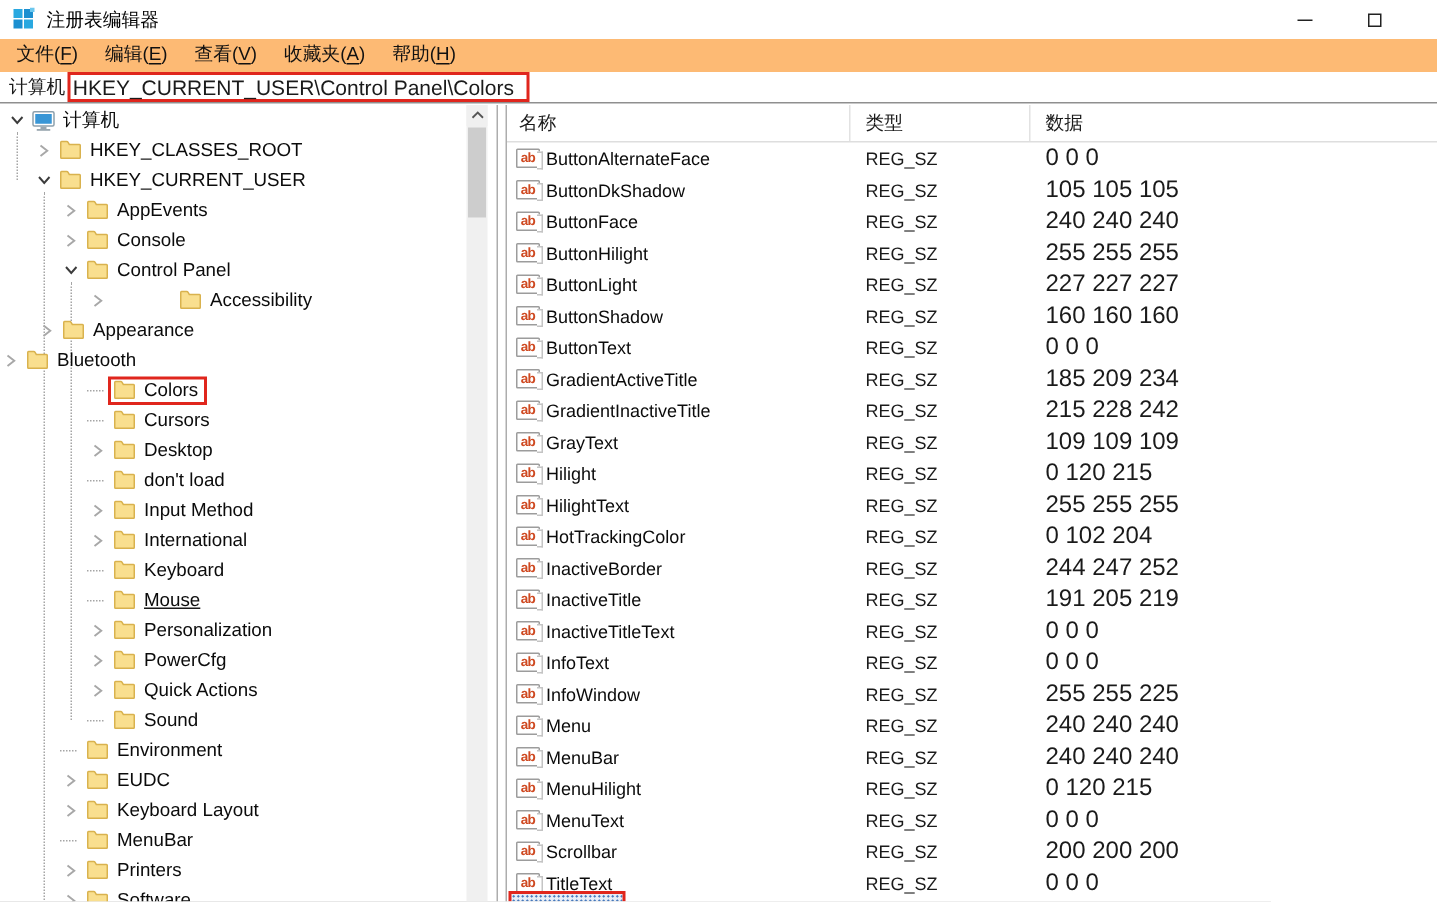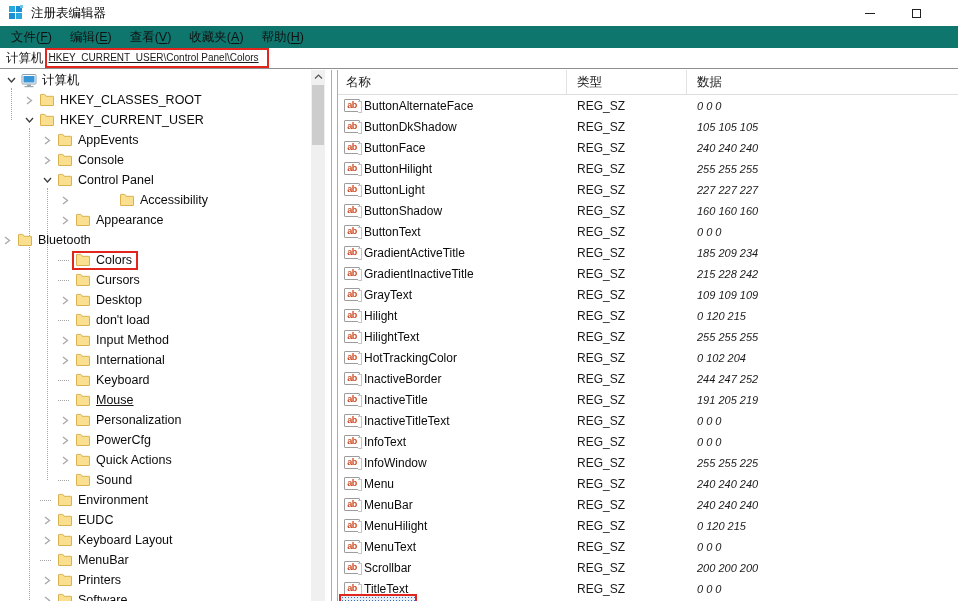--- a/index.html
+++ b/index.html
@@ -14,29 +14,29 @@
   
   .titlebar{position:relative; height:26px; display:flex; align-items:center; padding-left:8px; background:#fff;}
   .app-icon{width:16px; height:16px; margin-right:7px; display:inline-block;}
   .title-text{font-size:12.5px; color:#000;}
   .win-btns{position:absolute; right:19px; top:0; display:flex;}
   .win-btn{width:46px; height:26px; display:flex; align-items:center; justify-content:center;}
   .glyph-min{width:10px; height:0; border-top:1px solid #222;}
   .glyph-max{width:9px; height:9px; border:1px solid #222;}
 
   
-  .menubar{height:22px; display:flex; align-items:center; padding-left:2px; background:#0f766e;}
+  .menubar{height:22px; display:flex; align-items:flex-start; padding-left:2px; background:#fdba74;}
   .menu-item{padding:2px 9px; font-size:12.5px; color:#111;}
   .menu-item u{text-underline-offset:2px;}
 
   
   .addressbar{height:21px; display:flex; align-items:center; border-bottom:1px solid #8f8f8f; background:#fff;}
   .addr-prefix{font-size:12.5px; padding:0 1px 0 6px; white-space:nowrap;}
   .addr-redbox{border:2px solid var(--annotation-red); height:20px; display:flex; align-items:center; padding:0 8px 0 2px; margin-top:-1px;}
-  .addr-path{font-size:10px; white-space:nowrap;text-decoration:underline;}
+  .addr-path{font-size:14px; white-space:nowrap;}
 
   
   .content{position:absolute; top:70px; left:0; right:0; bottom:0; display:flex; background:#fff;}
 
   
   .tree-panel{position:relative; width:311px; overflow:hidden;}
   .tree-rows{position:absolute; top:0; left:0; right:0;}
   .tree-row{height:20px; display:flex; align-items:center; white-space:nowrap;}
   .chevron{width:14px; height:14px; flex:0 0 14px; display:inline-flex; align-items:center; justify-content:center;}
   .chevron.stub{border-bottom:1px dotted #a5a5a5; height:1px; width:11px; flex:0 0 11px; margin:0 3px 0 0; align-self:center;}
@@ -58,21 +58,21 @@
   .list-panel{position:relative; flex:1; overflow:hidden; background:#fff;}
   .list-header{display:flex; height:25px; border-bottom:1px solid #dedede;align-items:flex-end;}
   .hcell{display:flex; align-items:center; font-size:12.5px; color:#1a1a1a; border-right:1px solid #e2e2e2; height:100%;}
   .hcell.c-name{width:229px; padding-left:8px;}
   .hcell.c-type{width:120px; padding-left:10px;}
   .hcell.c-data{flex:1; padding-left:10px; border-right:none;}
   .list-rows{position:absolute; top:25px; left:0; right:0; bottom:0; overflow:hidden;}
   .list-row{display:flex; align-items:center; height:21px;}
   .cell-name{width:229px; display:flex; align-items:center; padding-left:6px;}
   .cell-type{width:120px; padding-left:10px; font-size:12px;}
-  .cell-data{flex:1; padding-left:10px; font-size:11px;font-style:italic;}
+  .cell-data{flex:1; padding-left:10px; font-size:16px;}
   .row-label{font-size:12px; margin-left:4px; color:#0b0b0b;}
 
   .ab-icon{position:relative; width:16px; height:13px; flex:0 0 16px; background:#fff; border:1px solid #9c9c9c; border-radius:1px;
     display:inline-flex; align-items:center; justify-content:center;
     font-weight:bold; font-size:9px; letter-spacing:-0.5px; color:var(--reg-icon-red); line-height:1;}
   .ab-icon::after{content:""; position:absolute; right:-3px; top:1px; width:3px; height:10px; background:#fff; border:1px solid #c4c4c4; border-left:none;}
 
   
   .partial-redbox{position:absolute; left:1px; bottom:-6px; width:78px; height:13px; border:2px solid var(--annotation-red);
     background-image:radial-gradient(#3a6fb5 0.8px, #e8eef8 0.8px); background-size:3px 3px;}
@@ -226,21 +226,21 @@
             </span>
             <span class="node">
               <span class="tree-icon">
                 <svg width="16" height="14" viewBox="0 0 16 14">
                   <path d="M1.5 3 L1.5 12 Q1.5 12.5 2 12.5 L14 12.5 Q14.5 12.5 14.5 12 L14.5 3.8 Q14.5 3.3 14 3.3 L7.2 3.3 L6.3 1.8 Q6 1.4 5.5 1.4 L2 1.4 Q1.5 1.4 1.5 2 Z" fill="var(--folder-yellow)" stroke="#d9b24e"></path>
                 </svg>
               </span>
               <span class="tree-label">Accessibility</span>
             </span>
           </div>
-          <div class="tree-row" style="padding-left: 58px;">
+          <div class="tree-row" style="padding-left: 24px;">
             <span class="chevron">
               <svg width="10" height="11" viewBox="0 0 10 11">
                 <polyline points="3,2 7.5,5.5 3,9" fill="none" stroke="#a8a8a8" stroke-width="1.3"></polyline>
               </svg>
             </span>
             <span class="node">
               <span class="tree-icon">
                 <svg width="16" height="14" viewBox="0 0 16 14">
                   <path d="M1.5 3 L1.5 12 Q1.5 12.5 2 12.5 L14 12.5 Q14.5 12.5 14.5 12 L14.5 3.8 Q14.5 3.3 14 3.3 L7.2 3.3 L6.3 1.8 Q6 1.4 5.5 1.4 L2 1.4 Q1.5 1.4 1.5 2 Z" fill="var(--folder-yellow)" stroke="#d9b24e"></path>
                 </svg>

